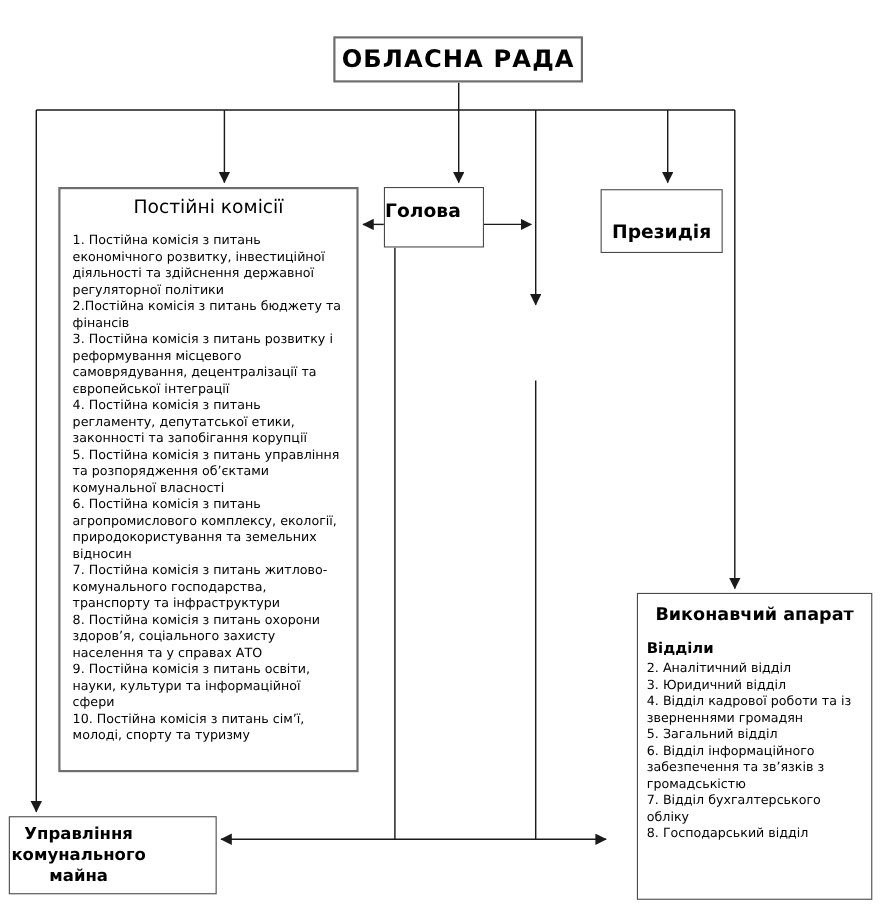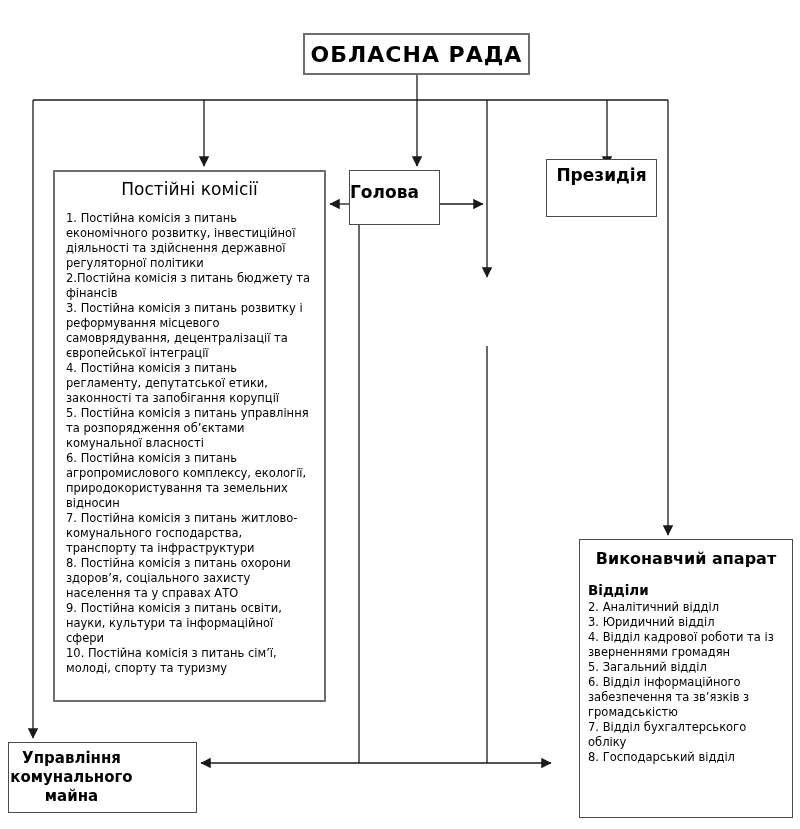--- a/index.html
+++ b/index.html
@@ -33,23 +33,23 @@
   .komisii-list{
     padding:12px 10px 0 11px;
     font-size:11.5px;line-height:15px;
   }
   .golova-box{
     left:349px;top:170px;width:91px;height:55px;
     text-align:left;font-weight:bold;font-size:17px;
     padding-top:11px;
   }
   .prezydia-box{
-    left:546px;top:159px;width:111px;height:58px;
+    left:546px;top:172px;width:111px;height:58px;
     text-align:center;font-weight:bold;font-size:17px;
-    padding-top:5px;
+    padding-top:28px;
   }
   .deputies-box{
     left:368px;top:281px;width:255px;height:65px;
     display:flex;
   }
   .dep-cell{
     display:flex;align-items:center;justify-content:center;
     text-align:center;font-weight:bold;font-size:14px;line-height:18px;
     box-sizing:border-box;
   }

